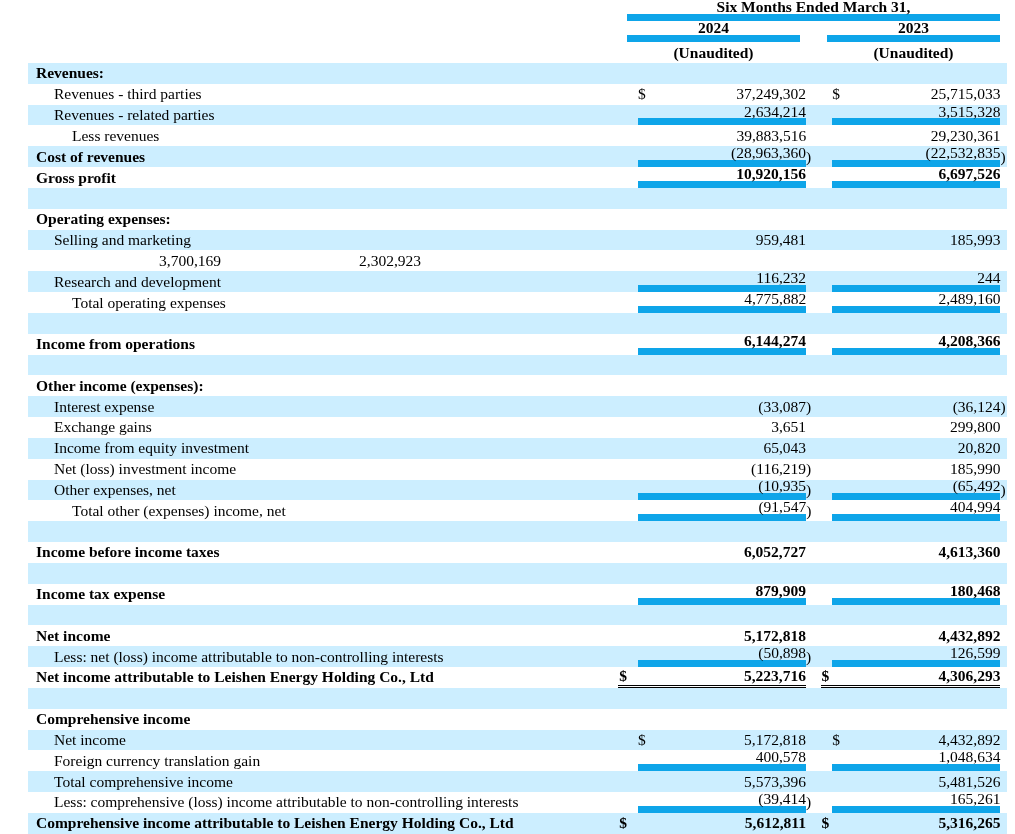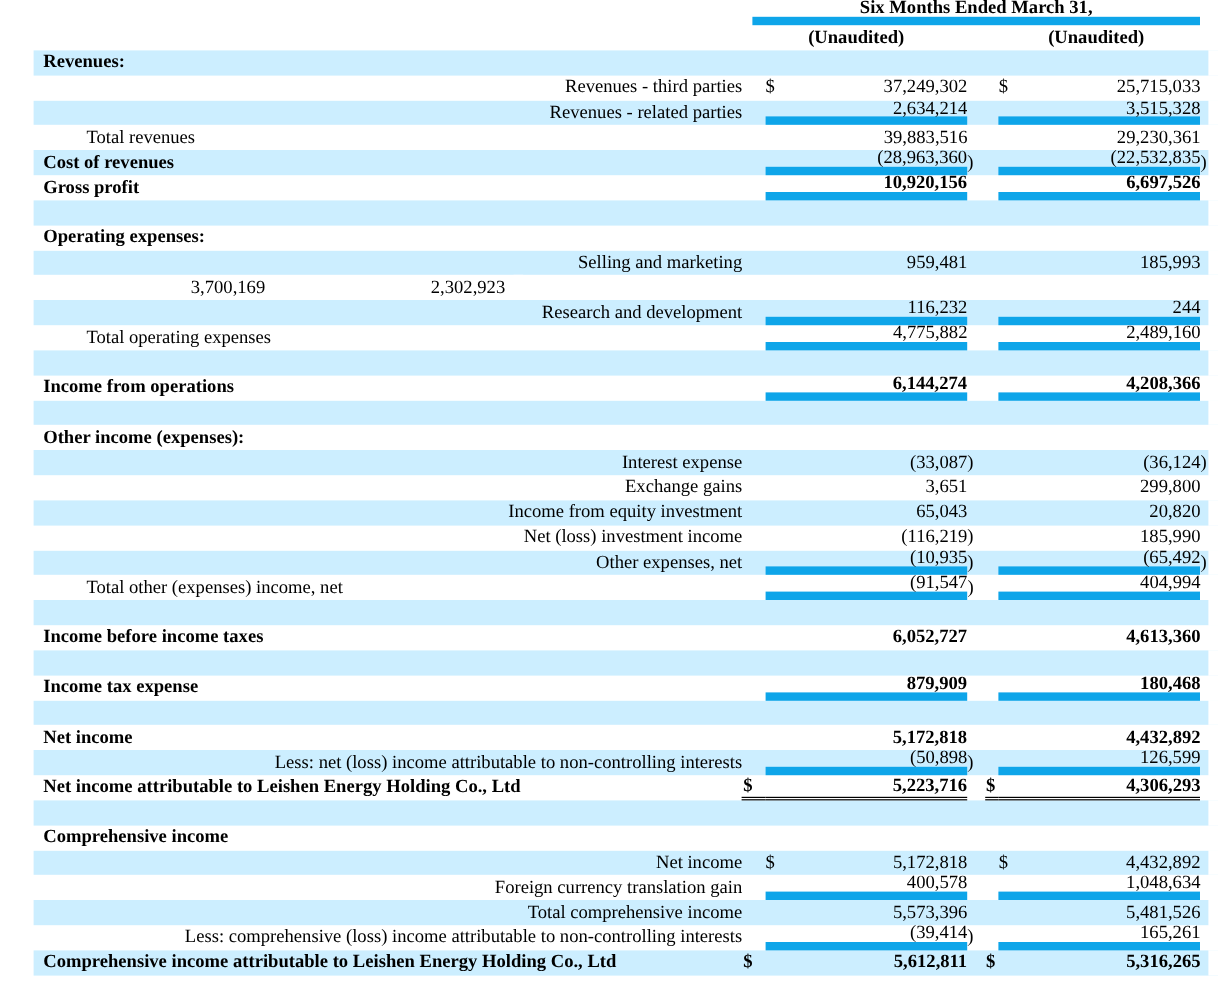--- a/index.html
+++ b/index.html
@@ -27,39 +27,50 @@
   .num.center { justify-content: center; }
   .paren   { width: 7px; justify-content: flex-start; }
   .gap     { width: 8px; }
   .tailpad { width: 8px; background: #ffffff; }
   .tail    { width: 15px; background: #ffffff; }
   .hspan   { width: 373px; justify-content: center; }
   .bline   { border-bottom: 7px solid #0ea5e9; }
   .bdouble { border-bottom: 3px double #000000; }
   .bold    { font-weight: bold; }
   .ind0 { padding-left: 8px; }
-  .ind1 { padding-left: 26px; justify-content: flex-end; }
+  .ind1 { padding-left: 26px; }
   .ind2 { padding-left: 44px; }
 </style>
 </head>
 <body>
 
 <div class="page" style="--stripe: #cceeff; color: rgb(0, 0, 0);">
 
   <div class="hrow">
     <div class="cell label"></div>
     <div class="cell sym1"></div>
     <div class="cell hspan bline bold">Six Months Ended March 31,</div>
     <div class="cell tail"></div>
   </div>
 
-
   <div class="hrow">
     <div class="cell label"></div>
     <div class="cell sym1"></div>
+    <div class="cell num center bline bold">2024</div>
+    <div class="cell paren"></div>
+    <div class="cell gap"></div>
+    <div class="cell sym2"></div>
+    <div class="cell num center bline bold">2023</div>
+    <div class="cell paren"></div>
+    <div class="cell tailpad"></div>
+  </div>
+
+  <div class="hrow">
+    <div class="cell label"></div>
+    <div class="cell sym1"></div>
     <div class="cell num center bold">(Unaudited)</div>
     <div class="cell paren"></div>
     <div class="cell gap"></div>
     <div class="cell sym2"></div>
     <div class="cell num center bold">(Unaudited)</div>
     <div class="cell paren"></div>
     <div class="cell tailpad"></div>
   </div>
 
   <div id="body-rows">
@@ -118,21 +129,21 @@
     <div class="cell num num2 bline">
           <span class="dsym"></span>
           <span class="val">3,515,328</span>
         </div>
     <div class="cell paren paren2"></div>
     <div class="cell tailpad"></div>
   </div>
 
   <div class="row">
     <div class="cell label ind2">
-          <span class="txt">Total revenues</span>
+          <span class="txt">Less revenues</span>
         </div>
     <div class="cell sym1"></div>
     <div class="cell num num1">
           <span class="dsym"></span>
           <span class="val">39,883,516</span>
         </div>
     <div class="cell paren paren1"></div>
     <div class="cell gap"></div>
     <div class="cell sym2"></div>
     <div class="cell num num2">

